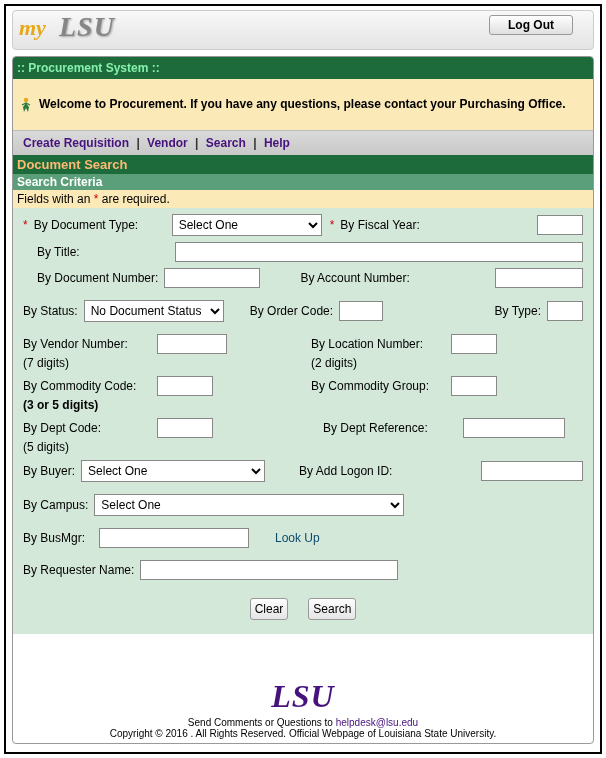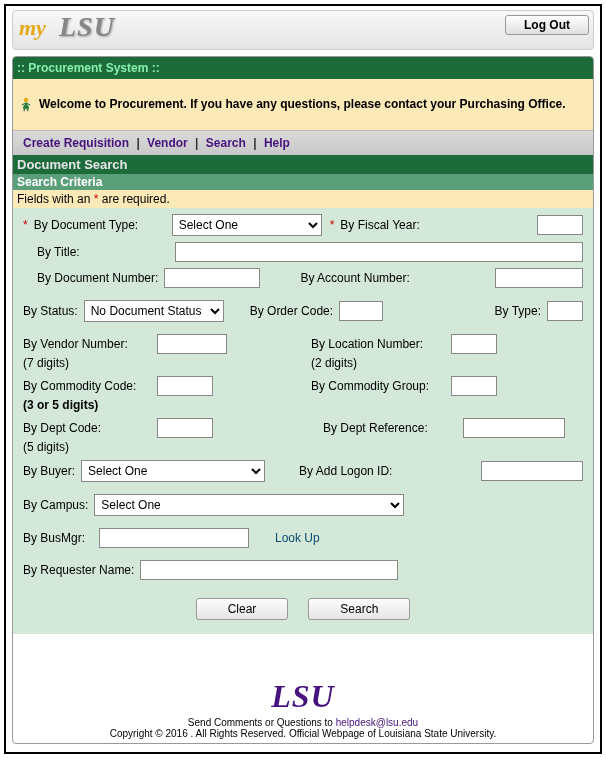--- a/index.html
+++ b/index.html
@@ -41,21 +41,21 @@
     color: #868686;
     text-shadow: 1px 1px 2px rgba(0,0,0,0.3);
     letter-spacing: 1px;
     font-style: italic;
     position: absolute;
     left: 46px;
     top: 0px;
   }
   .logout-btn {
     position: absolute;
-    right: 4px;
+    right: 20px;
     top: 4px;
     background: linear-gradient(to bottom, #fefefe 0%, #e0e0e0 100%);
     border: 1px solid #999;
     border-radius: 3px;
     padding: 2px 18px;
     font-size: 12px;
     font-weight: bold;
     cursor: pointer;
   }
   .content {
@@ -85,21 +85,21 @@
   .menubar {
     background: linear-gradient(to bottom, #dadada 0%, #c8c8c8 100%);
     padding: 5px 10px;
     font-weight: bold;
     font-size: 12px;
   }
   .menubar a { color: #46127d; text-decoration: none; }
   .sep { color: #333; padding: 0 4px; }
   .section-title {
     background: #1d6b3b;
-    color: #e5e5e5;
+    color: #fdba74;
     font-weight: bold;
     padding: 2px 4px;
     font-size: 13px;
   }
   .section-sub {
     background: #5b9e7a;
     color: #fff;
     font-weight: bold;
     padding: 1px 4px;
     font-size: 12px;
@@ -128,21 +128,21 @@
     font-size: 12px;
     padding: 1px 2px;
     height: 20px;
   }
   select { height: 22px; }
   .lookup-link { color: #0c4a6e; font-size: 12px; cursor: pointer; }
   .btn {
     background: linear-gradient(to bottom, #fdfdfd 0%, #e5e5e5 100%);
     border: 1px solid #999;
     border-radius: 3px;
-    padding: 3px 31px;
+    padding: 3px 4px;
     font-size: 12px;
     cursor: pointer;
   }
   .btn-row { display: flex; justify-content: center; gap: 20px; margin-top: 18px; }
   .footer {
     text-align: center;
     margin-top: 44px;
     font-size: 10px;
     padding-bottom: 4px;
   }

